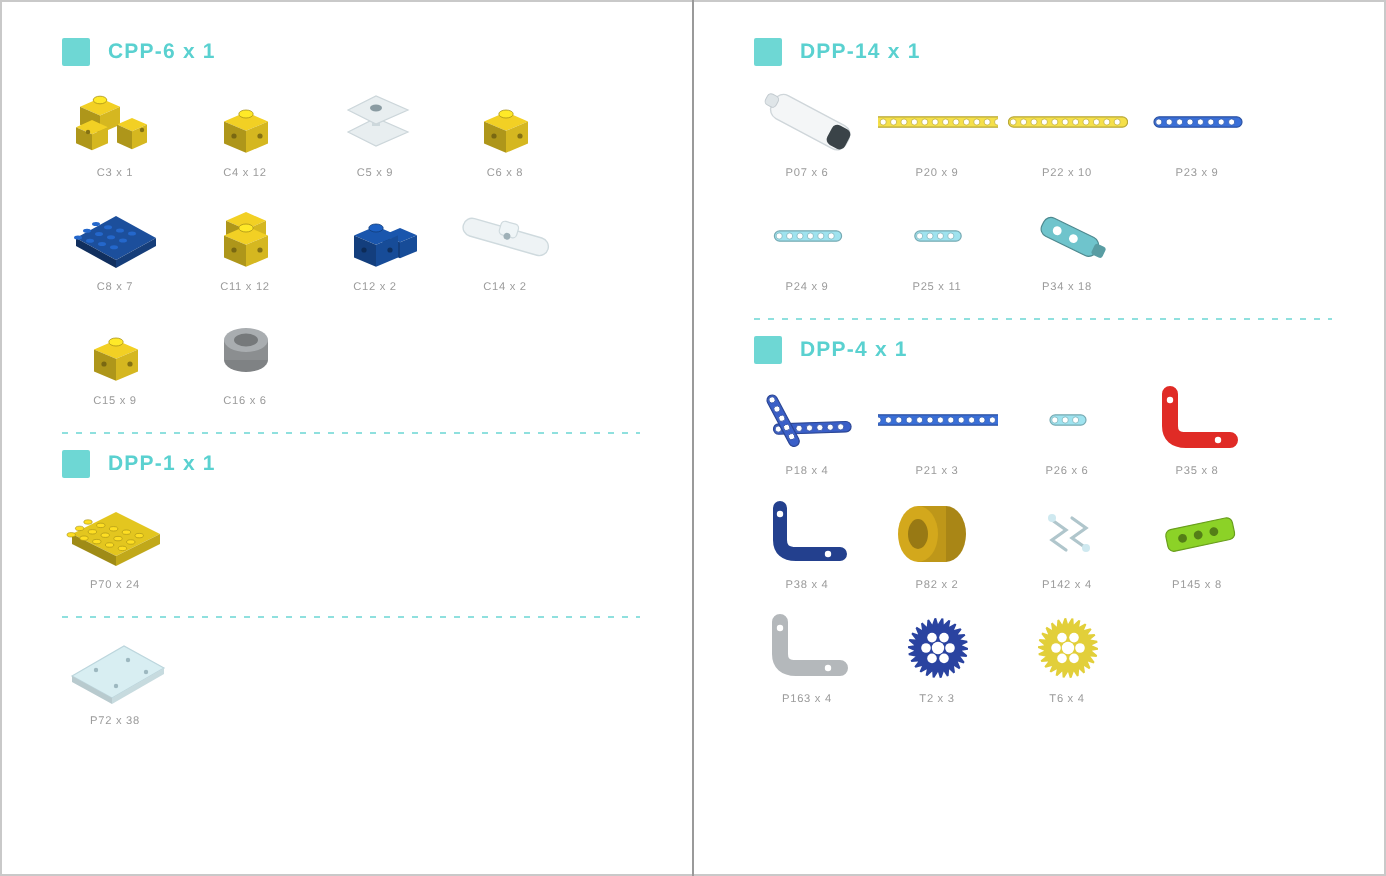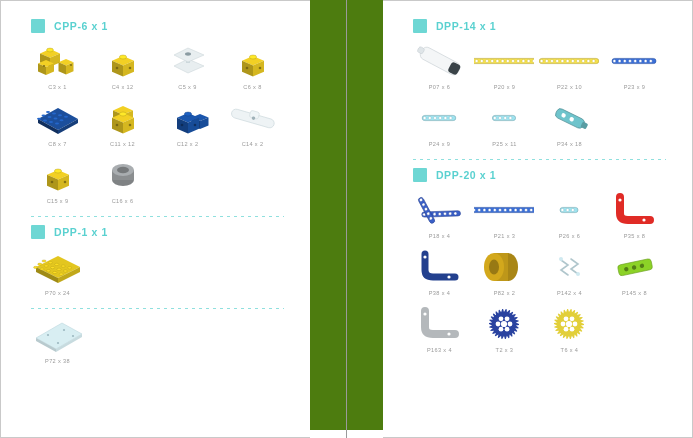--- a/index.html
+++ b/index.html
@@ -7,21 +7,20 @@
     width:693px;height:438px;
     background:#ffffff;
     font-family:"Liberation Sans", sans-serif;
     overflow:hidden;
   }
   .spread{
     position:relative;
     width:693px;height:430px;
     display:flex;
     background:#4d7c0f;
-    gap:36px;
   }
   .page{
     position:relative;
     width:346.5px;height:438px;
     background:#ffffff;
     box-sizing:border-box;
     overflow:hidden;
   }
   .page.left{ border-top:1px solid #c9c9c9; border-left:1px solid #c9c9c9; border-bottom:1px solid #c9c9c9;}
   .page.right{ border-top:1px solid #c9c9c9; border-right:1px solid #c9c9c9; border-bottom:1px solid #c9c9c9;}
@@ -427,21 +426,21 @@
                 </svg>
               </div>
               <div class="cap" style="color: rgb(155, 155, 155);">P34 x 18</div>
             </div>
           </div>
         </div>
         <div class="divider"></div>
         <div class="section">
           <div class="sec-head">
             <span class="sec-sq" style="background: rgb(110, 215, 212);"></span>
-            <span class="sec-title" style="color: rgb(90, 209, 208);">DPP-20 x 1</span>
+            <span class="sec-title" style="color: rgb(90, 209, 208);">DPP-4 x 1</span>
           </div>
           <div class="grid">
             <div class="cell">
               <div class="art">
                 <svg width="60" height="42" viewBox="0 0 60 42">
                   <g transform="rotate(-2 30 21)">
                     <g transform="translate(12,20)">
                       <rect x="0.6000000000000014" y="2.4" width="38.8" height="5.2" rx="2.6" fill="#3a5fc8" stroke="#2c4796" stroke-width="0.6"></rect>
                       <circle cx="3.00" cy="5" r="1.55" fill="#ffffff" stroke="#2e4ca0" stroke-width="0.4"></circle>
                       <circle cx="8.20" cy="5" r="1.55" fill="#ffffff" stroke="#2e4ca0" stroke-width="0.4"></circle>

